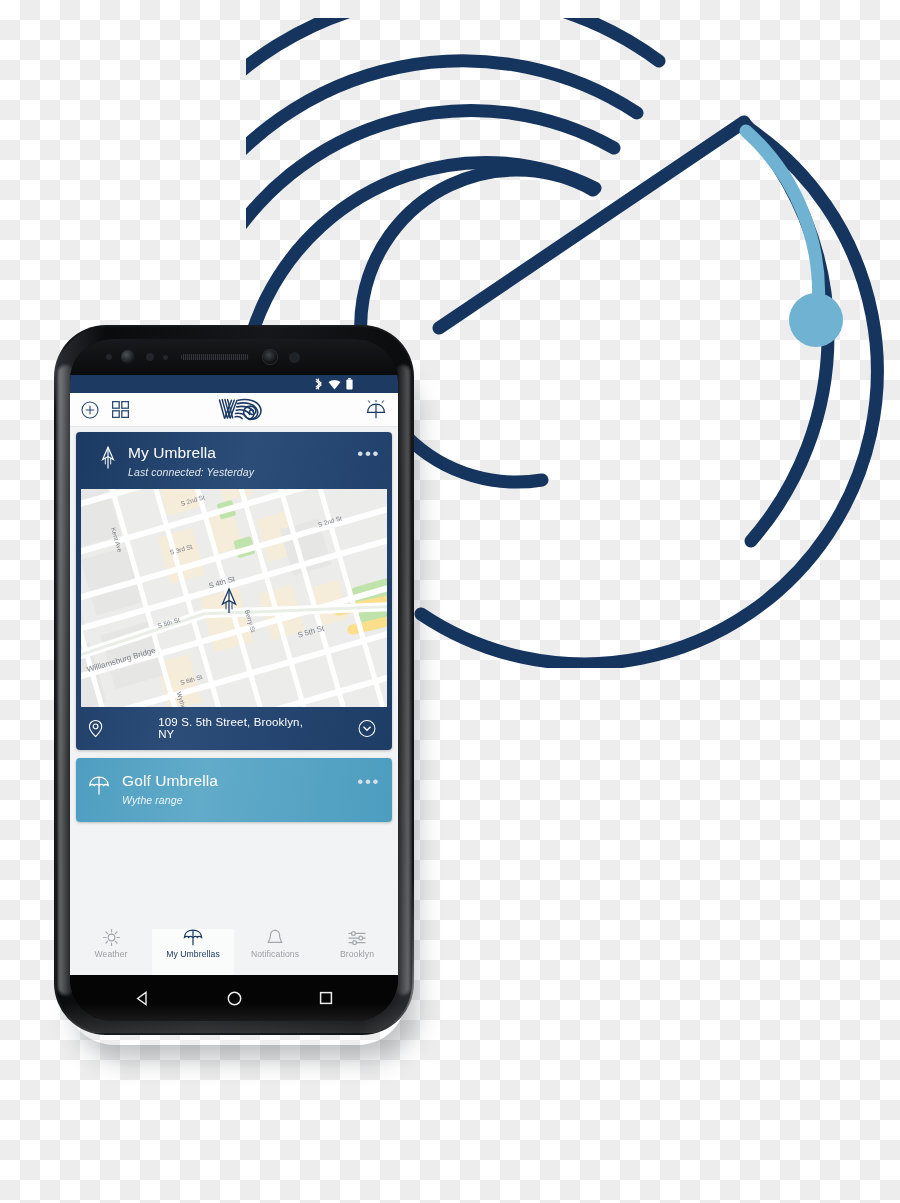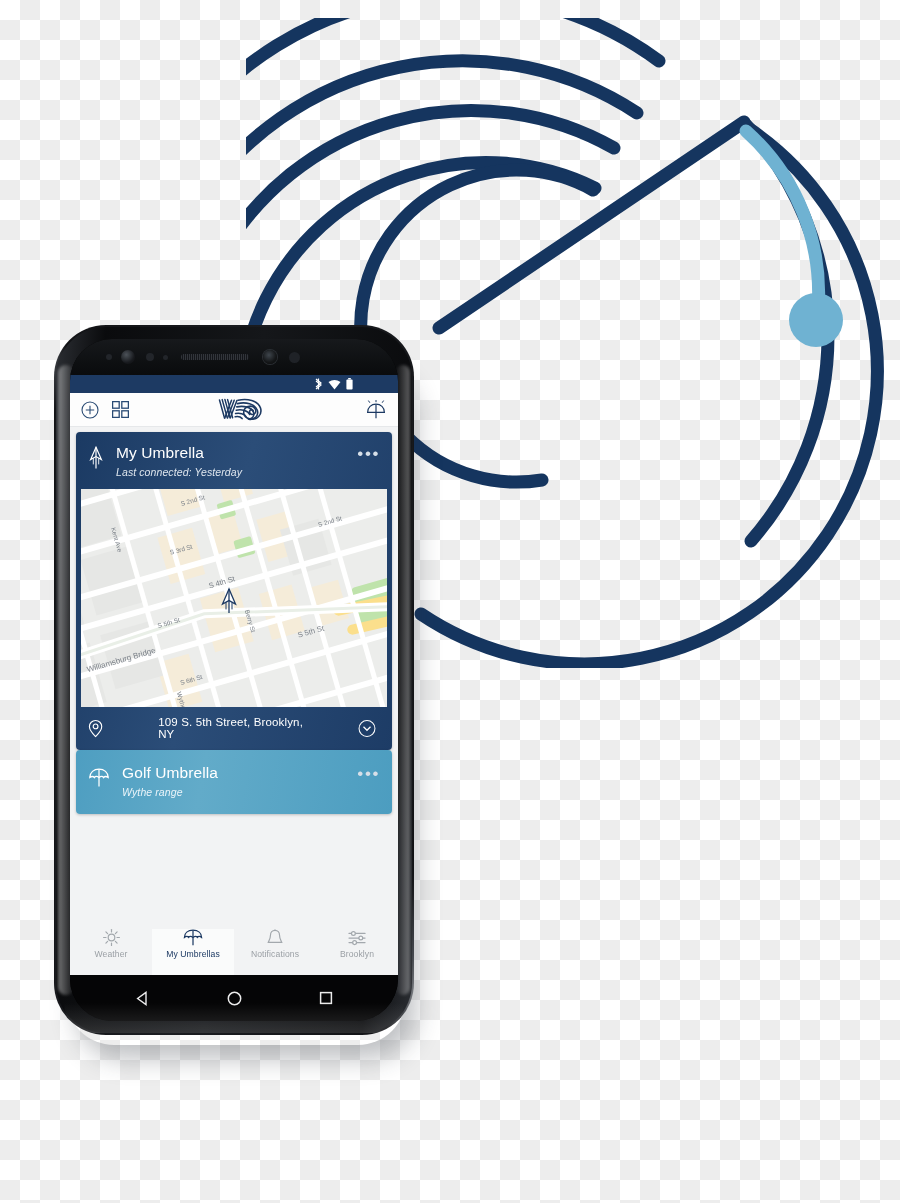--- a/index.html
+++ b/index.html
@@ -142,21 +142,21 @@
   }
 
   .card {
     border-radius: 4px;
     overflow: hidden;
     box-shadow: 0 1px 3px rgba(0,0,0,0.22);
   }
   .card-dark { background: linear-gradient(105deg,#1b3a63 0%, #2b4d78 45%, #1d3c66 100%); }
   .card-head {
     display: flex; align-items: flex-start;
-    padding: 12px 12px 11px 12px;
+    padding: 12px 12px 11px 24px;
     position: relative;
   }
   .card-head .ci { margin-right: 12px; margin-top: 2px; flex: 0 0 auto; }
   .card-titles { flex: 1 1 auto; }
   .card-title { color: #fff; font-size: 15.5px; font-weight: 400; letter-spacing: .1px; }
   .card-sub { color: #dfe6ee; font-size: 10.5px; margin-top: 4px; letter-spacing: .1px; font-style: italic; }
   .card-more {
     color: #d7dfe8; font-size: 17px; line-height: 9px;
     letter-spacing: 1.6px; padding-top: 5px; flex: 0 0 auto;
   }
@@ -173,20 +173,21 @@
 
   .addr-row {
     display: flex; align-items: center;
     padding: 9px 16px 10px 12px;
     gap: 44px;
   }
   .addr-text { color: #fff; font-size: 11.5px; margin-left: 11px; flex: 1 1 auto; letter-spacing: .15px; }
 
   .card-light {
     background: linear-gradient(100deg,#4e9ec1 0%, #62abc9 40%, #4c9dc0 100%);
+    margin-top: 8px;
   }
   .card-light .card-title { font-size: 15.5px; }
   .card-light .card-sub { color: #eaf4f9; }
   .card-light .card-head { padding: 14px 12px 16px 12px; }
 
   
   .tabbar {
     position: absolute;
     left: 0; bottom: 46px; width: 100%; height: 46px;
     background: #f2f3f4;

